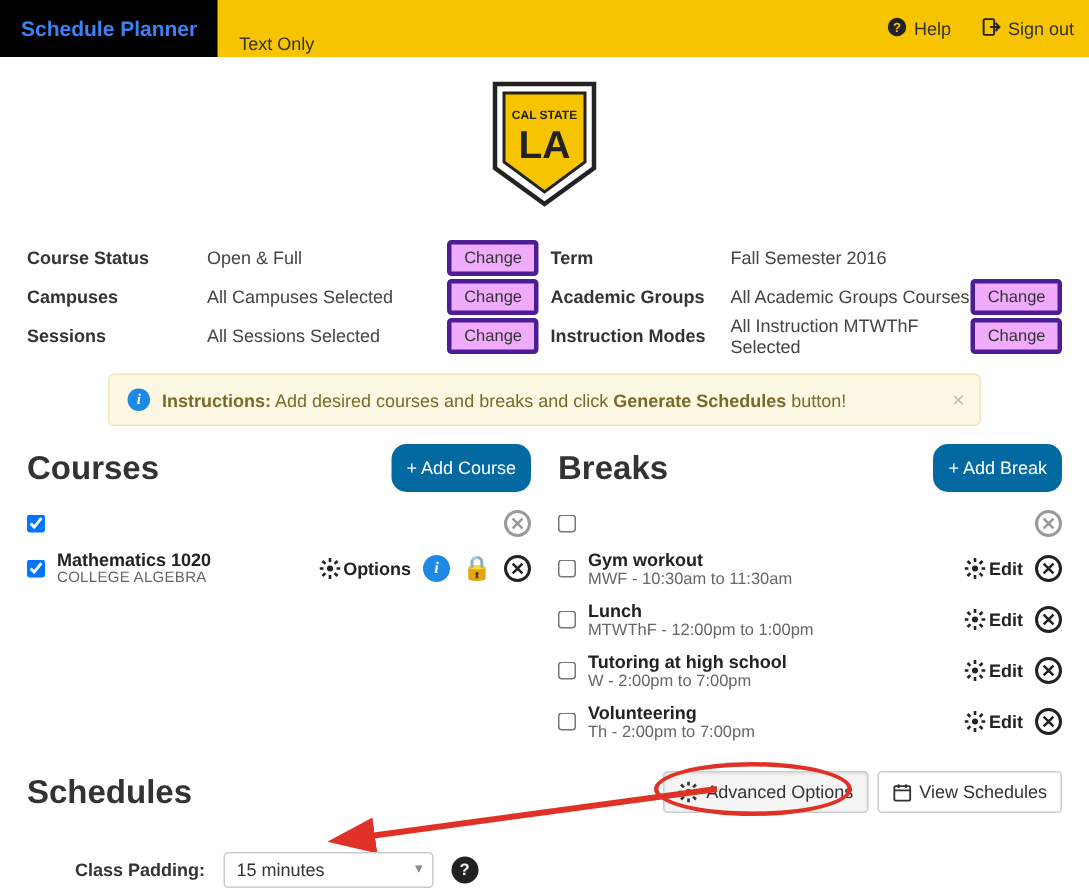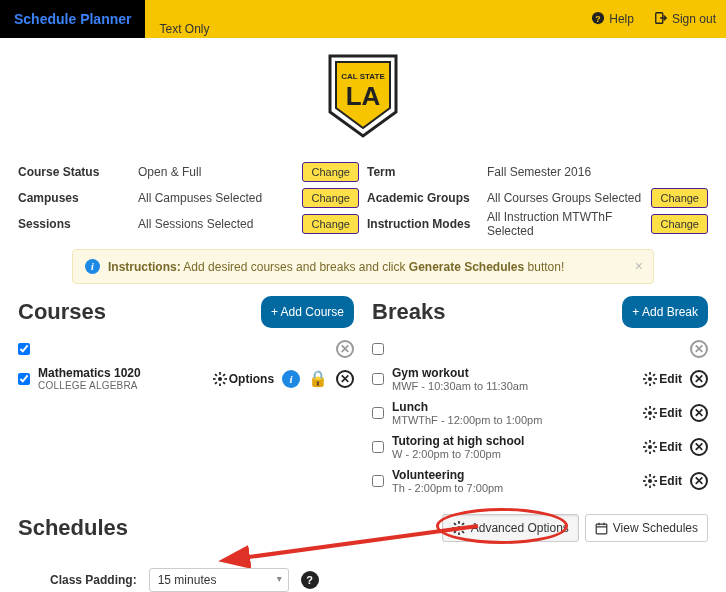--- a/index.html
+++ b/index.html
@@ -73,22 +73,22 @@
     width: 120px;
     font-weight: bold;
     font-size: 12px;
   }
   .filter-value {
     flex: 1;
     font-size: 12px;
     color: #444;
   }
   .change-btn {
-    background: #fde047;
-    border: 1px solid #4c1d95;
+    background: #f0abfc;
+    border: 3px solid #4c1d95;
     border-radius: 3px;
     font-size: 11px;
     padding: 3px 8px;
     color: #333;
     cursor: pointer;
   }
   
   .alert-wrap { padding: 0 72px 8px; }
   .alert {
     background: #fdf8e3;
@@ -308,21 +308,21 @@
       <button class="change-btn">Change</button>
     </div>
   </div>
   <div class="filters-col">
     <div class="filter-row">
       <div class="filter-label">Term</div>
       <div class="filter-value">Fall Semester 2016</div>
     </div>
     <div class="filter-row">
       <div class="filter-label">Academic Groups</div>
-      <div class="filter-value">All Courses Groups Selected</div>
+      <div class="filter-value">All Academic Groups Courses</div>
       <button class="change-btn">Change</button>
     </div>
     <div class="filter-row">
       <div class="filter-label">Instruction Modes</div>
       <div class="filter-value">All Instruction MTWThF Selected</div>
       <button class="change-btn">Change</button>
     </div>
   </div>
 </div>
 

